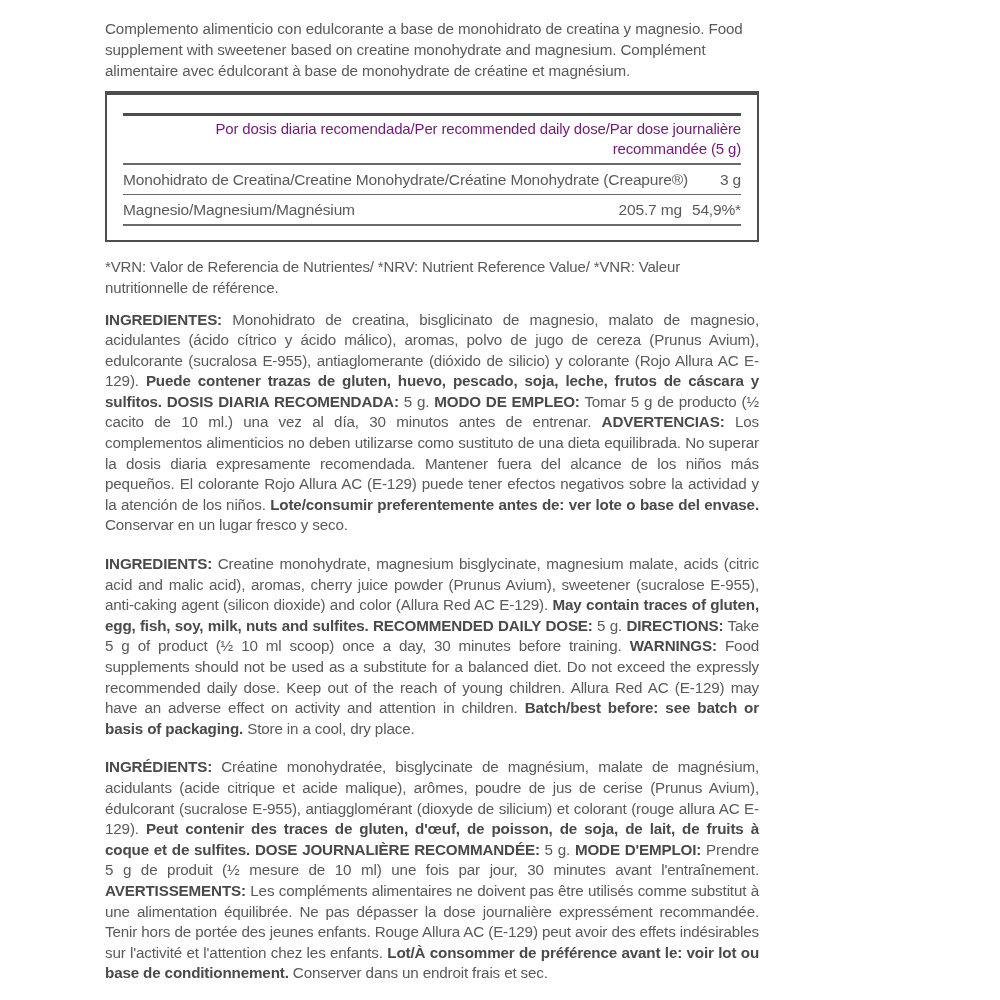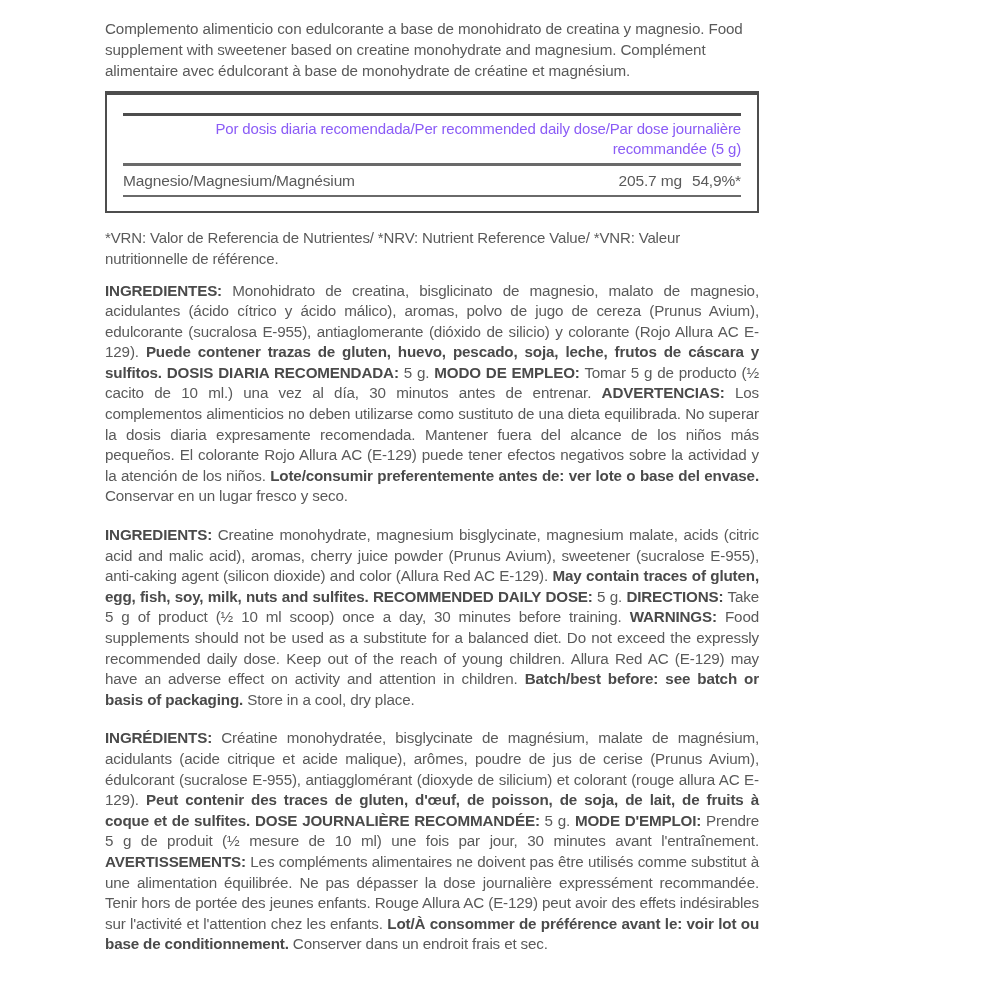--- a/index.html
+++ b/index.html
@@ -70,21 +70,21 @@
   }
   .rule-thin {
     height: 1.5px;
     background: #6a6a6a;
     margin: 0 16px;
   }
 
   .dose-head {
     font-size: 15px;
     line-height: 20px;
-    color: #8b5cf6;
+    color: #701a75;
     text-align: right;
     padding: 3px 16px 4px 32px;
     letter-spacing: -0.15px;
   }
 
   .nutri-row {
     display: flex;
     align-items: flex-start;
     justify-content: space-between;
     font-size: 15.5px;
@@ -127,20 +127,26 @@
   <div class="nutri-box">
     <div class="nutri-inner">
     </div>
 
     <div class="rule-thick"></div>
 
     <div class="dose-head">Por dosis diaria recomendada/Per recommended daily dose/Par dose journalière recommandée (5 g)</div>
 
     <div class="rule-thin"></div>
 
+    <div class="nutri-row">
+      <span class="name">Monohidrato de Creatina/Creatine Monohydrate/Créatine Monohydrate (Creapure®)</span>
+      <span class="amt">
+        <span>3 g</span>
+      </span>
+    </div>
 
     <div class="rule-thin"></div>
 
     <div class="nutri-row">
       <span class="name">Magnesio/Magnesium/Magnésium</span>
       <span class="amt">
         <span>205.7 mg</span><span class="nrv">54,9%*</span>
       </span>
     </div>
 

